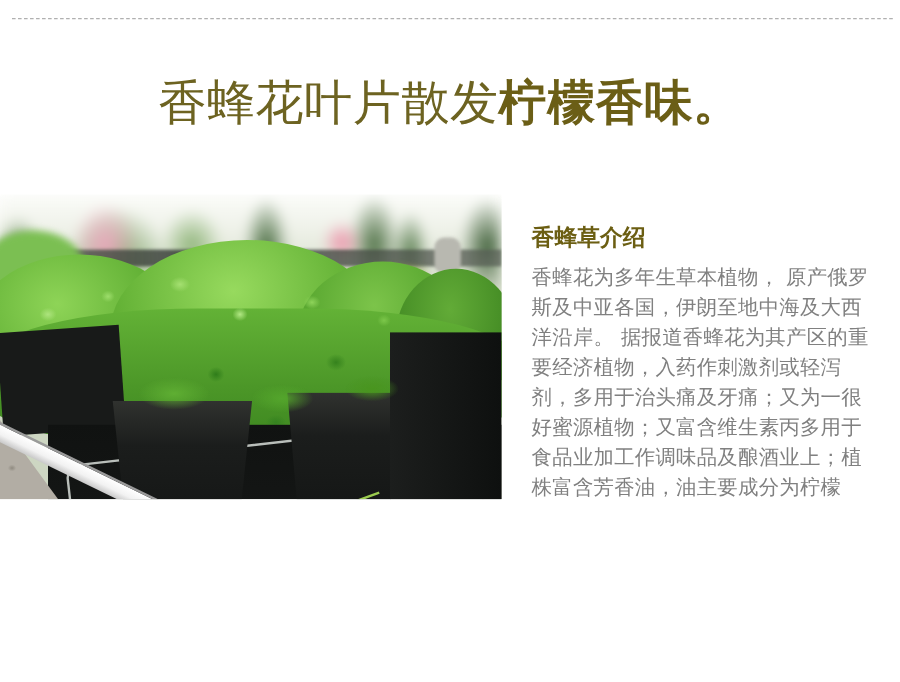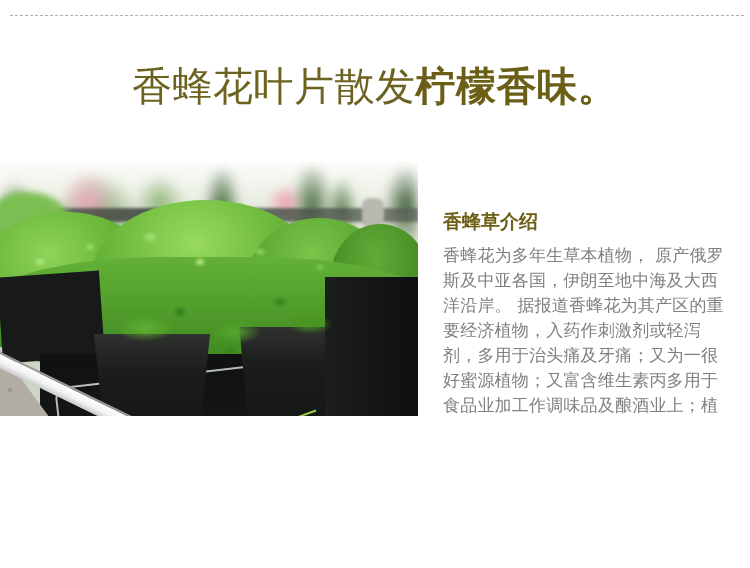--- a/index.html
+++ b/index.html
@@ -10,21 +10,21 @@
   .divider{position:absolute;top:15px;left:10px;right:6px;height:0;
            border-top:1px dashed #b0b0b0;}
 
   
   .title{position:absolute;top:62px;left:0;width:750px;margin:0;
          text-align:center;font-size:40px;line-height:48px;
          font-weight:400;color:#6d6321;letter-spacing:0.5px;}
   .title .bold{font-weight:800;color:#6b5e16;}
 
   
-  .article{position:absolute;left:443px;top:209px;width:292px;}
+  .article{position:absolute;left:443px;top:186px;width:292px;}
   .article h2{margin:0 0 10px 0;font-size:19px;line-height:24px;
               font-weight:700;color:#6b5e12;}
   .article p{margin:0;font-size:17px;line-height:25px;color:#808080;
              letter-spacing:0.2px;text-align:left;}
 
   
   .photo{position:absolute;left:0;top:162px;width:418px;height:297px;
          overflow:hidden;background:linear-gradient(180deg,#ffffff 0%,#f6f8f2 10%,#e7ecdf 22%,#d8dfcd 32%,#cdd6c2 40%);}
   .photo *{position:absolute;}
 

